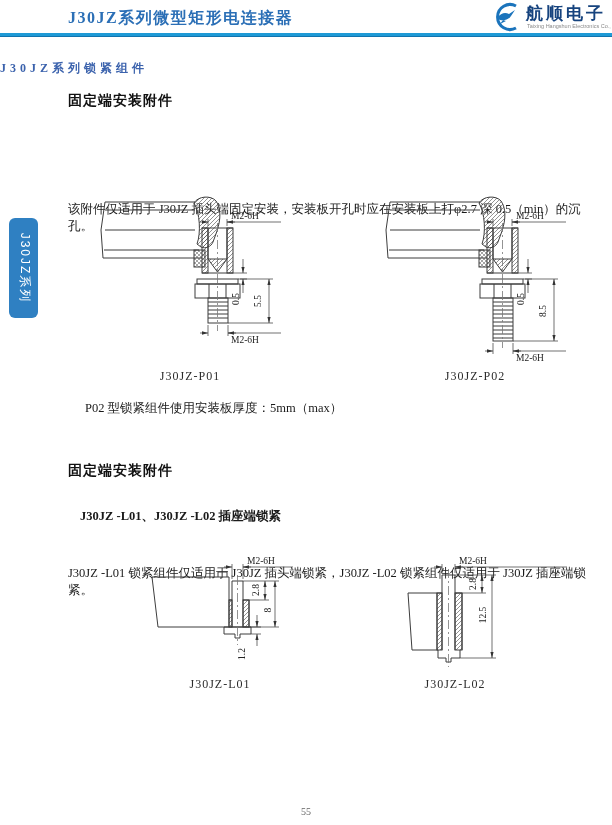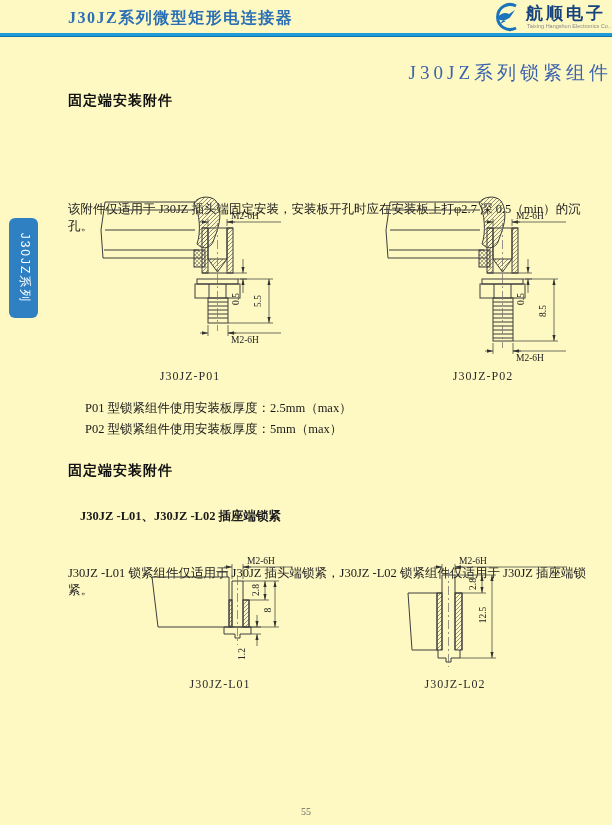--- a/index.html
+++ b/index.html
@@ -1,37 +1,37 @@
 <!DOCTYPE html>
 <html><head>
 <meta charset="utf-8">
 <style>
   html,body{margin:0;padding:0;background:#e8e8e8;}
-  .page{position:relative;width:612px;height:825px;background:#fef9c3;margin:0 auto;
+  .page{position:relative;width:612px;height:825px;background:#ffffff;margin:0 auto;
         font-family:"Liberation Serif","DejaVu Serif",serif;overflow:hidden;}
   
   .doc-title{position:absolute;left:68px;top:8px;font-size:16px;font-weight:bold;
              color:#2b6fb6;letter-spacing:1.5px;}
   .header-rule{position:absolute;left:0;top:33px;width:612px;height:3px;background:#1e9ad6;
                border-bottom:1px solid #1273ad;}
   .logo{position:absolute;left:490px;top:2px;width:135px;height:30px;}
   .logo-icon{position:absolute;left:0;top:0;}
   .logo-cn{position:absolute;left:36px;top:0px;font-size:17px;font-weight:bold;color:#16437e;
            letter-spacing:3px;font-family:"Liberation Sans",sans-serif;white-space:nowrap;}
   .logo-en{position:absolute;left:37px;top:21px;font-size:5.5px;color:#8a8a8a;
            font-family:"Liberation Sans",sans-serif;white-space:nowrap;}
   
   .tab{position:absolute;left:9px;top:218px;width:29px;height:100px;background:#2f80c2;
        border-radius:6px;}
   .tab span{position:absolute;left:50%;top:50%;transform:translate(-50%,-50%) rotate(90deg);
             white-space:nowrap;color:#ffffff;font-size:12px;letter-spacing:2px;
             font-family:"Liberation Sans",sans-serif;}
   
-  .page-title{position:absolute;left:0;top:60px;width:612px;text-align:right;
-              font-size:19px;color:#3c63ad;letter-spacing:4px;font-weight:normal;}
+  .page-title{position:absolute;left:0;top:60px;width:612px;text-align:left;
+              font-size:12px;color:#3c63ad;letter-spacing:4px;font-weight:bold;}
   .sec-head{position:absolute;left:68px;font-size:14px;font-weight:bold;color:#111;
             font-family:Liberation Mono, monospace;letter-spacing:1px;}
   .sub-line{position:absolute;left:80px;font-size:12.5px;color:#1a1a1a;font-weight:bold;}
   .body-line{position:absolute;left:68px;font-size:12.5px;color:#1a1a1a;width:530px;}
   .notes{position:absolute;left:85px;top:398px;font-size:12.5px;color:#1a1a1a;line-height:21px;}
   .caption{position:absolute;font-size:12px;color:#2b2b2b;letter-spacing:1px;text-align:center;}
   .page-num{position:absolute;left:0;top:806px;width:612px;text-align:center;
             font-size:10px;color:#666;}
   
   .fig{position:absolute;}
@@ -153,24 +153,23 @@
           <path d="M174,146 l-1.6,-6 h3.2 z"></path>
         <path d="M113,156 l-6,-1.7 v3.4 z"></path>
           <path d="M133,156 l6,-1.7 v3.4 z"></path>
       </g>
       <text class="dimtxt" x="136" y="24">M2-6H</text>
       <text class="dimtxt" x="144" y="104" text-anchor="middle" transform="rotate(-90 144 104)">0.5</text>
       <text class="dimtxt" x="166" y="116" text-anchor="middle" transform="rotate(-90 166 116)">8.5</text>
       <text class="dimtxt" x="136" y="166">M2-6H</text>
     </svg>
   </div>
-  <div class="caption" style="left:388px;top:369px;width:190px;">J30JZ-P02</div>
+  <div class="caption" style="left:380px;top:369px;width:190px;">J30JZ-P02</div>
 
   <div class="notes">
-    <div>P01 型锁紧组件使用安装板厚度：2.5mm（max）</div>
     <div>P02 型锁紧组件使用安装板厚度：5mm（max）</div>
   </div>
 
   <div class="sec-head" style="top:462px;">固定端安装附件</div>
   <div class="sub-line" style="top:508px;">J30JZ -L01、J30JZ -L02 插座端锁紧</div>
   <div class="body-line" style="top:527px;margin-top:38px;">J30JZ -L01 锁紧组件仅适用于 J30JZ 插头端锁紧，J30JZ -L02 锁紧组件仅适用于 J30JZ 插座端锁紧。</div>
 
   <div class="fig" style="left:145px;top:555px;">
     <svg width="150" height="115" viewBox="0 0 150 115">
       <defs>

